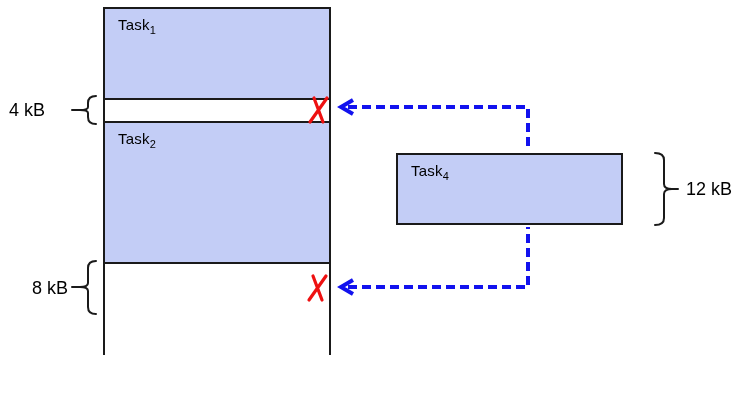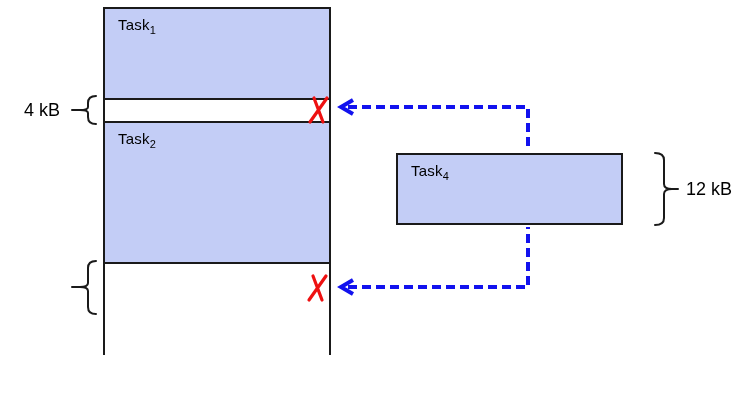--- a/index.html
+++ b/index.html
@@ -34,21 +34,21 @@
   .task-label sub{font-size:11px;line-height:0;}
   
   .incoming-box{
     position:absolute;left:396px;top:153px;width:227px;height:72px;
     box-sizing:border-box;border:2px solid var(--outline);background:var(--task-fill);
   }
   
   .size-label{
     position:absolute;font-size:18px;line-height:22px;color:#000;white-space:nowrap;
   }
-  .size-label.gap1{left:8px;top:99px;width:68px;text-align:center;}
+  .size-label.gap1{left:1px;top:99px;width:68px;text-align:left;padding-left:8px;}
   .size-label.gap2{left:0;top:277px;width:68px;text-align:right;}
   .size-label.incoming{left:686px;top:178px;text-align:right;}
   
   .overlay{position:absolute;left:0;top:0;width:753px;height:401px;pointer-events:none;}
   .brace{stroke:var(--outline);stroke-width:2;fill:none;stroke-linecap:round;stroke-linejoin:round;}
   .dash-line{stroke:var(--arrow);stroke-width:4;fill:none;stroke-dasharray:9 5;}
   .arrow-head{stroke:var(--arrow);stroke-width:4;fill:none;stroke-linejoin:miter;stroke-linecap:butt;}
   .reject-x{stroke:var(--reject);stroke-width:3.2;fill:none;stroke-linecap:round;}
 </style>
 </head>
@@ -65,20 +65,21 @@
       <div class="task-label"><span>Task</span><sub>2</sub></div>
     </div>
     <div class="seg gap seg-gap2"></div>
   </div>
 
   <div class="incoming-box">
     <div class="task-label"><span>Task</span><sub>4</sub></div>
   </div>
 
   <div class="size-label gap1">4 kB</div>
+  <div class="size-label gap2">8 kB</div>
   <div class="size-label incoming">12 kB</div>
 
   <svg class="overlay" viewBox="0 0 753 401">
 
     <path class="brace" d="M96 96 Q88 96 88 103 L88 107 Q88 110 80 110 Q88 110 88 113 L88 117 Q88 124 96 124 M80 110 L72 110"></path>
 
     <path class="brace" d="M96 261 Q88 261 88 268 L88 283 Q88 287 80 287 Q88 287 88 291 L88 307 Q88 314 96 314 M80 287 L72 287"></path>
 
     <path class="brace" d="M655 153 Q664 153 664 160 L664 184 Q664 189 672 189 Q664 189 664 194 L664 218 Q664 225 655 225 M672 189 L678 189"></path>
 

